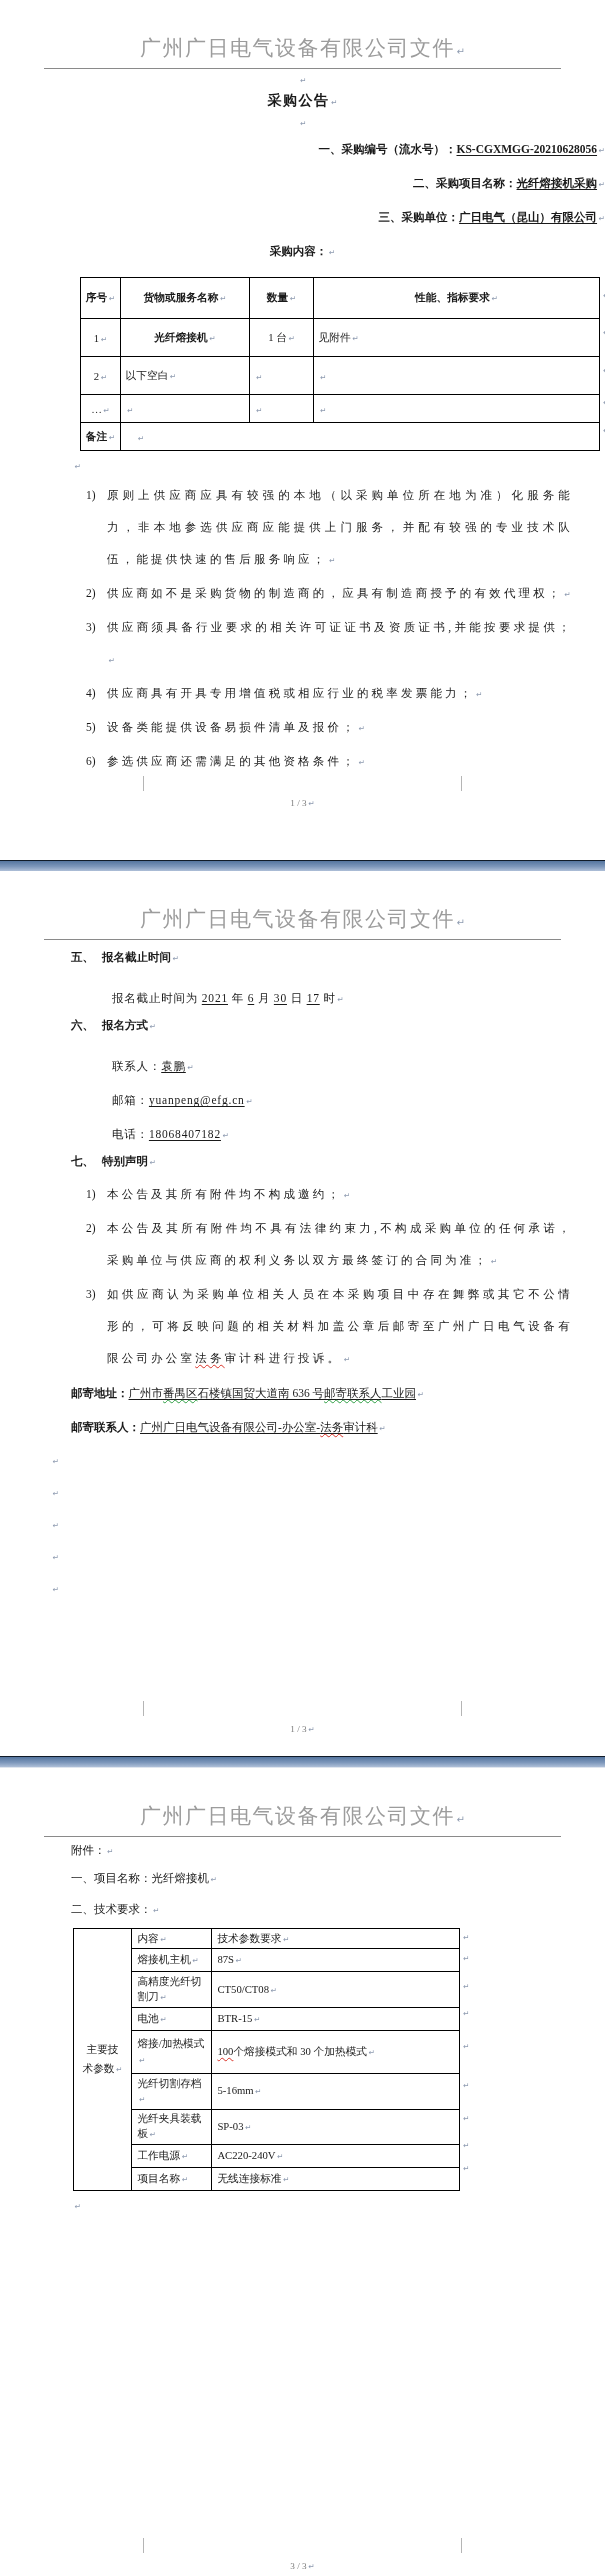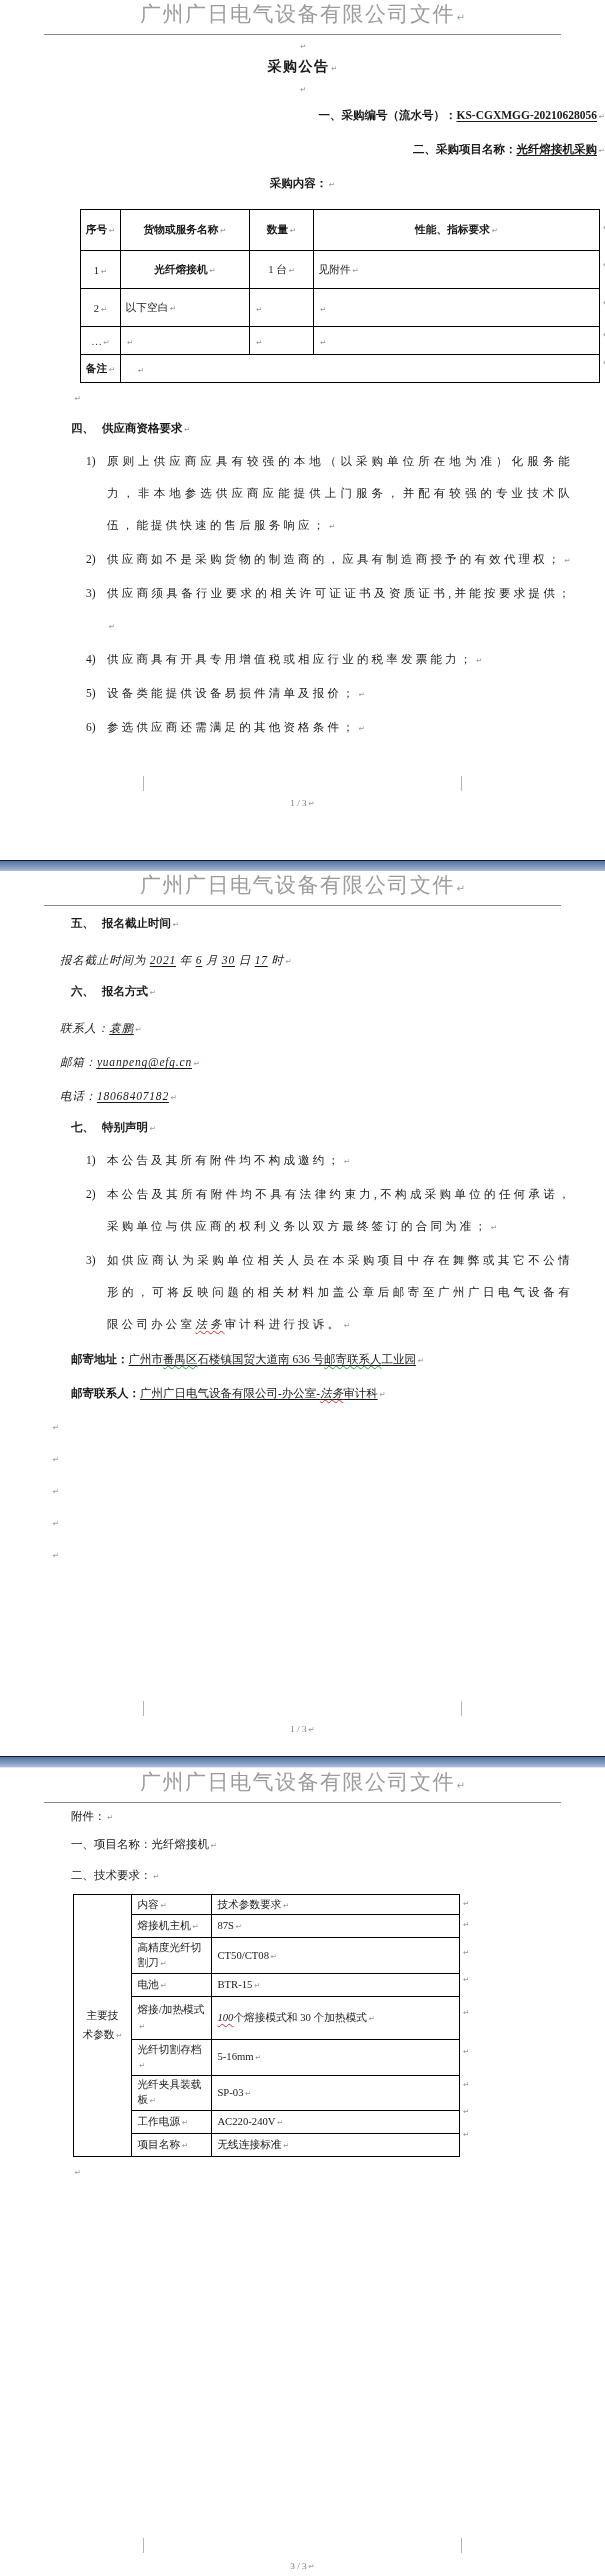--- a/index.html
+++ b/index.html
@@ -15,57 +15,57 @@
   .page2 { top: 871px; height: 885px; }
   .page3 { top: 1768px; height: 808px; }
   .page-bar {
     position: absolute; left: 0; width: 605px; height: 11.5px;
     background: linear-gradient(to bottom, #54759f 0%, #7d97bb 55%, #aebfd8 100%);
     border-top: 0.8px solid #101b28; border-bottom: 0.8px solid #dfe5ee;
   }
   .bar1 { top: 860px; } .bar2 { top: 1756px; }
 
   .doc-header {
-    margin: 0 44px; padding-bottom: 6.1px;
+    margin: 0 44px; padding-top: 34px; padding-bottom: 6.1px;
     border-bottom: 0.8px solid #8a8a8a;
     text-align: center; font-size: 21px; letter-spacing: 1.5px;
     color: #9c9c9c; font-weight: normal; white-space: nowrap;
   }
   .pm {
     font-family: "DejaVu Sans", sans-serif;
     font-size: 7.7px; color: #8e9bb0; margin-left: 1.5px;
     letter-spacing: 0; font-weight: normal; display: inline-block;
   }
   .pm-lg { font-size: 10px; }
   .center-line { text-align: center; height: 20px; line-height: 20px; }
   .doc-title { text-align: center; font-size: 14px; font-weight: bold; height: 23px; line-height: 23px; letter-spacing: 1.5px; }
 
   .num-line { margin-left: 77px; height: 34px; line-height: 34px; font-size: 11.5px; font-weight: bold; white-space: nowrap; text-align: right; }
   .num-line .lbl { display: inline-block; width: 31px; }
   .sec-line { margin-left: 71px; height: 34px; line-height: 34px; font-size: 11.5px; font-weight: bold; white-space: nowrap; }
   .sec-line .lbl { display: inline-block; width: 31px; }
-  .body-line { margin-left: 60px; height: 34px; line-height: 40px; font-size: 11.5px; letter-spacing: 0.8px; white-space: nowrap; font-style: italic; }
+  .body-line { margin-left: 112px; height: 34px; line-height: 48px; font-size: 11.5px; letter-spacing: 0.8px; white-space: nowrap; }
   .u { text-decoration: underline; text-underline-offset: 2.3px; }
   .content-label { text-align: center; height: 34px; line-height: 34px; font-size: 11.5px; font-weight: bold; }
 
   table { border-collapse: collapse; table-layout: fixed; }
   .goods-wrap { position: relative; margin-left: 80px; margin-top: 9.2px; width: 519px; }
   .goods { width: 519px; font-size: 10.7px; }
   .goods td { border: 0.8px solid #000; vertical-align: middle; padding: 1.5px 4.6px; }
   .goods .c { text-align: center; }
   .goods .b { font-weight: bold; }
   .rail { position: absolute; left: 523px; top: 0; width: 10.7px; }
   .rail .pm { position: absolute; left: 0; margin: 0; }
 
   .after-table-pm { margin-left: 73px; height: 28px; line-height: 28px; }
   .items { margin-left: 86px; margin-right: 32px; }
   .item-row { display: flex; font-size: 11.5px; line-height: 32px; }
   .item-row .no { flex: 0 0 21px; }
   .item-row .txt { flex: 1 1 auto; text-align: justify; letter-spacing: 3.2px; }
-  .wavy-r { text-decoration: underline wavy #d93025; text-decoration-thickness: 0.8px; text-underline-offset: 1.5px; font-style: italic; }
+  .wavy-r { text-decoration: underline wavy #d93025; text-decoration-thickness: 0.8px; text-underline-offset: 1.5px; }
   .wavy-g { text-decoration: underline wavy #2f9e44; text-decoration-thickness: 0.8px; text-underline-offset: 1.5px; font-family: Liberation Mono, monospace; }
 
   .mail-line { margin-left: 71px; height: 34px; line-height: 34px; font-size: 11.5px; white-space: nowrap; }
   .mail-line .lbl { font-weight: bold; }
   .empty-para { margin-left: 51px; height: 32px; line-height: 32px; }
 
   .footer { position: absolute; left: 0; width: 605px; text-align: center; font-size: 9.2px; color: #7a7a7a; height: 14px; line-height: 14px; }
   .tick { position: absolute; width: 0.8px; height: 15.3px; background: #b5b5b5; }
 
   .attach-line { margin-left: 71px; height: 26px; line-height: 26px; font-size: 11.5px; white-space: nowrap; }
@@ -84,20 +84,23 @@
   <div class="doc-header"><span>广州广日电气设备有限公司文件</span><span class="pm pm-lg">↵</span></div>
   <div class="center-line"><span class="pm">↵</span></div>
   <div class="doc-title"><span>采购公告</span><span class="pm">↵</span></div>
   <div class="center-line"><span class="pm">↵</span></div>
 
   <div class="num-line">
     <span class="lbl">一、</span><span>采购编号（流水号）：</span><span class="u">KS-CGXMGG-20210628056</span><span class="pm">↵</span>
   </div>
   <div class="num-line">
     <span class="lbl">二、</span><span>采购项目名称：</span><span class="u">光纤熔接机采购</span><span class="pm">↵</span>
+  </div>
+  <div class="num-line">
+    <span class="lbl">三、</span><span>采购单位：</span><span class="u">广日电气（昆山）有限公司</span><span class="pm">↵</span>
   </div>
 
   <div class="content-label"><span>采购内容：</span><span class="pm">↵</span></div>
 
   <div class="goods-wrap">
     <table class="goods">
       <colgroup>
           <col style="width:40px">
           <col style="width:129px">
           <col style="width:64px">
@@ -138,23 +141,20 @@
       <span class="pm" style="top:14px">↵</span>
       <span class="pm" style="top:51px">↵</span>
       <span class="pm" style="top:89px">↵</span>
       <span class="pm" style="top:121px">↵</span>
       <span class="pm" style="top:149px">↵</span>
     </div>
   </div>
 
   <div class="after-table-pm"><span class="pm">↵</span></div>
 
-  <div class="sec-line">
-    <span class="lbl">四、</span><span>供应商资格要求</span><span class="pm">↵</span>
-  </div>
 
   <div class="items">
     <div class="item-row">
         <span class="no">1)</span>
         <span class="txt"><span>原则上供应商应具有较强的本地（以采购单位所在地为准）化服务能力，非本地参选供应商应能提供上门服务，并配有较强的专业技术队伍，能提供快速的售后服务响应；</span><span class="pm">↵</span></span>
       </div>
     <div class="item-row">
         <span class="no">2)</span>
         <span class="txt"><span>供应商如不是采购货物的制造商的，应具有制造商授予的有效代理权；</span><span class="pm">↵</span></span>
       </div>

